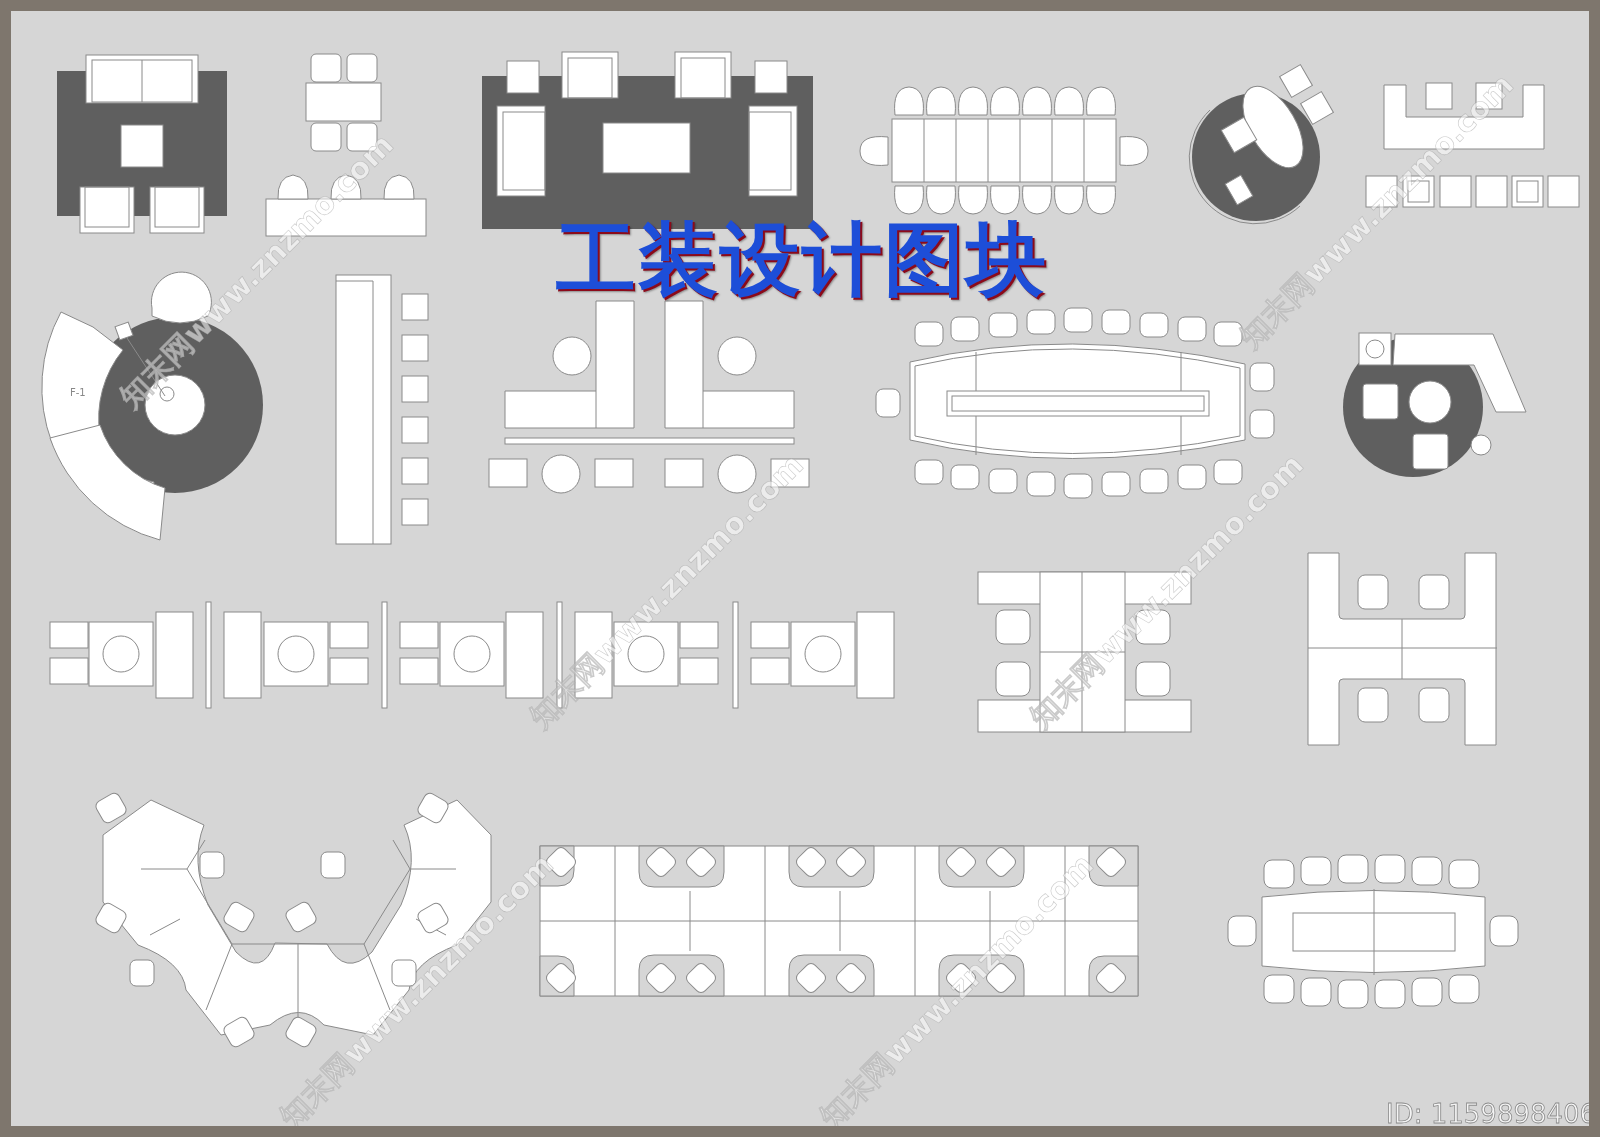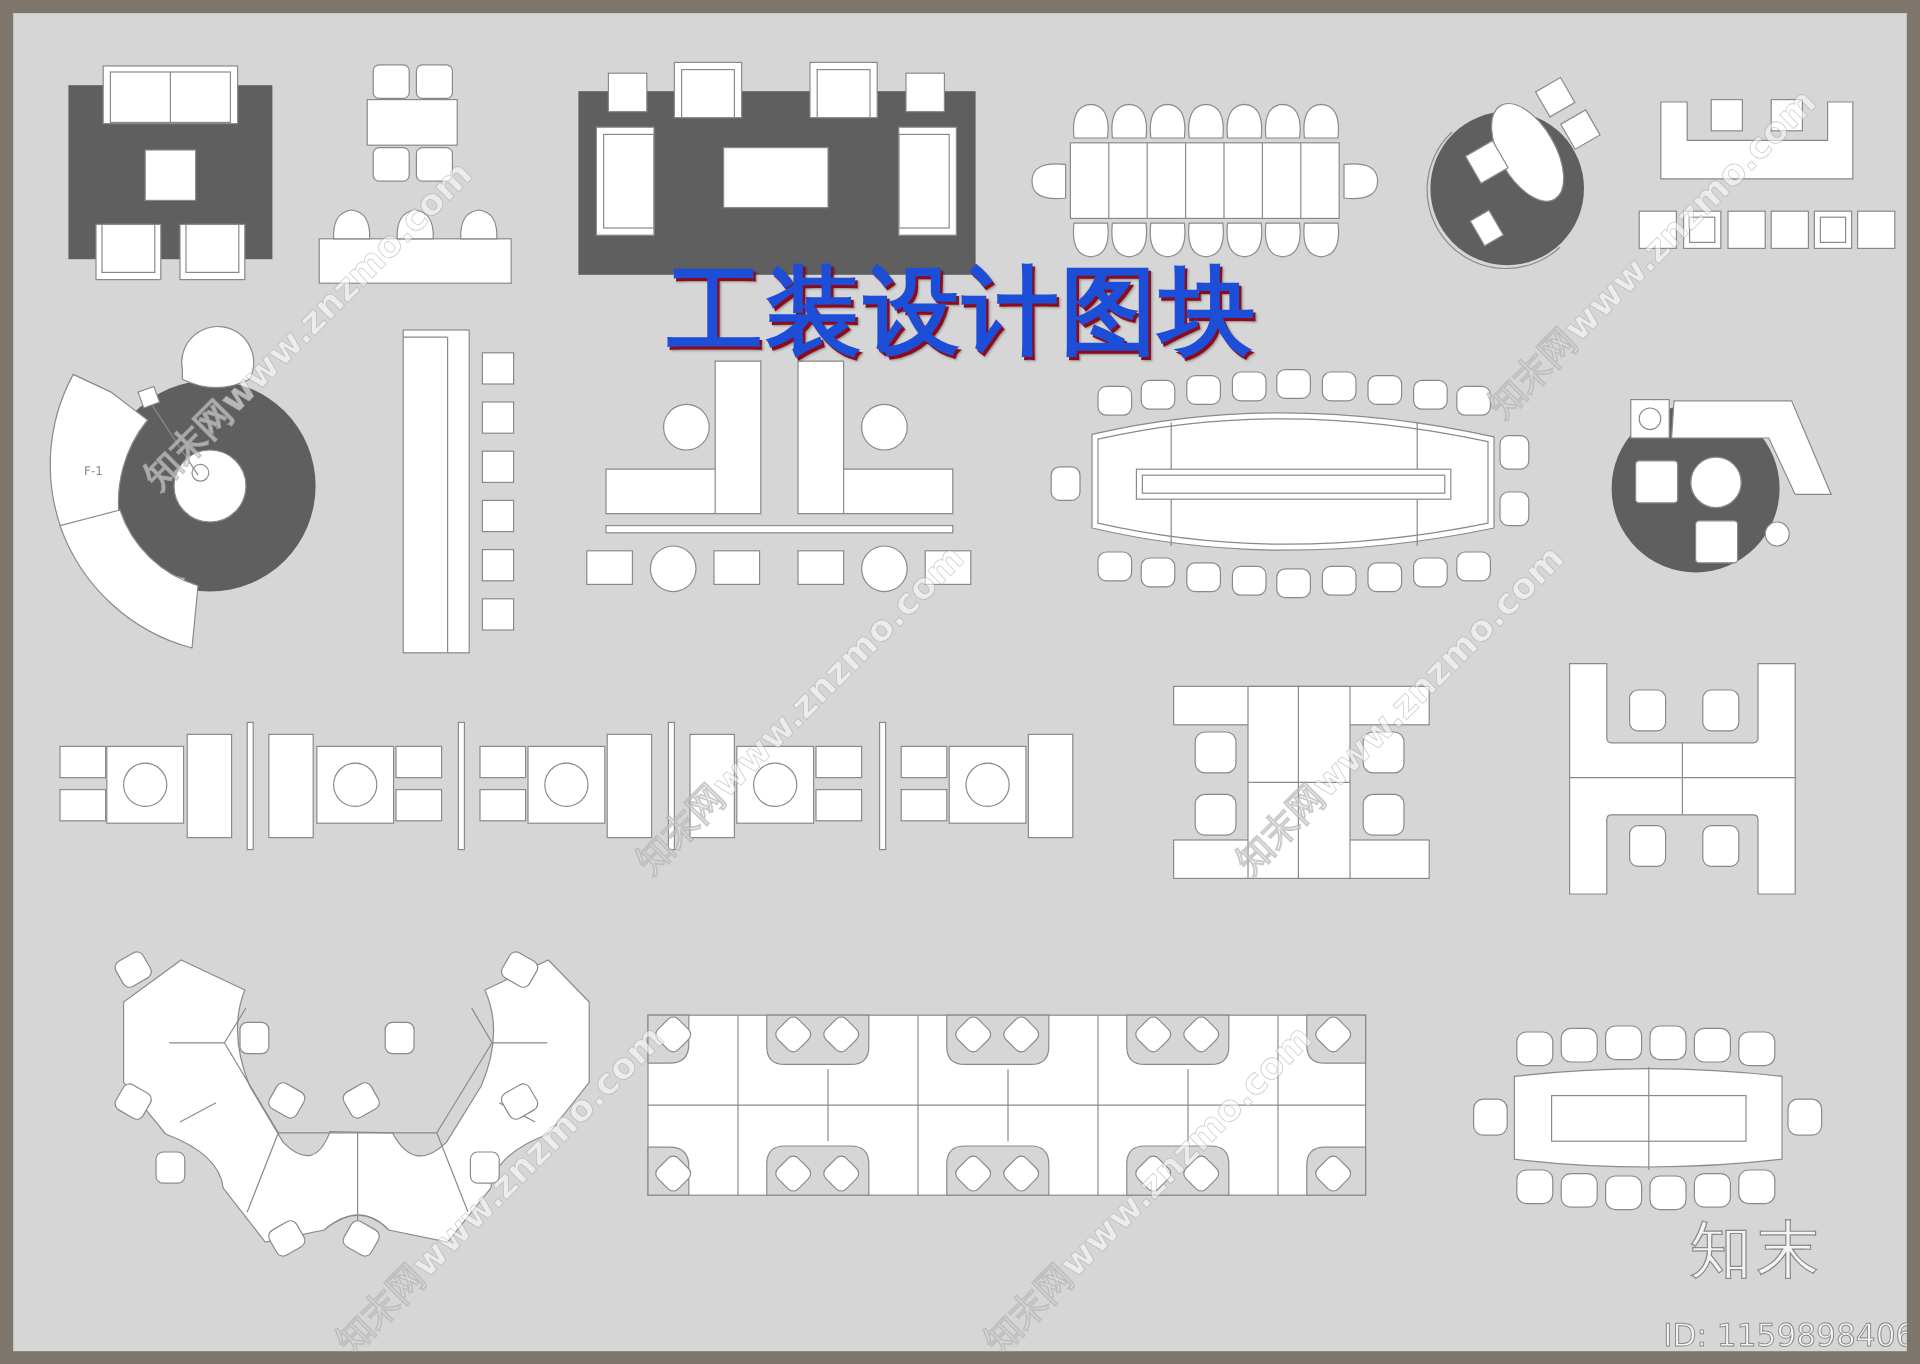--- a/index.html
+++ b/index.html
@@ -362,15 +362,14 @@
 </svg>
 
 <div class="wm" style="left:60px;top:240px;">知末网www.znzmo.com</div>
 <div class="wm" style="left:470px;top:560px;">知末网www.znzmo.com</div>
 <div class="wm" style="left:970px;top:560px;">知末网www.znzmo.com</div>
 <div class="wm" style="left:1180px;top:180px;">知末网www.znzmo.com</div>
 <div class="wm" style="left:760px;top:960px;">知末网www.znzmo.com</div>
 <div class="wm" style="left:220px;top:960px;">知末网www.znzmo.com</div>
 
 <div id="title">工装设计图块</div>
-<div id="brand">知末</div>
 <div id="imgid">ID: 1159898406</div>
 </div>
 
 </body></html>

